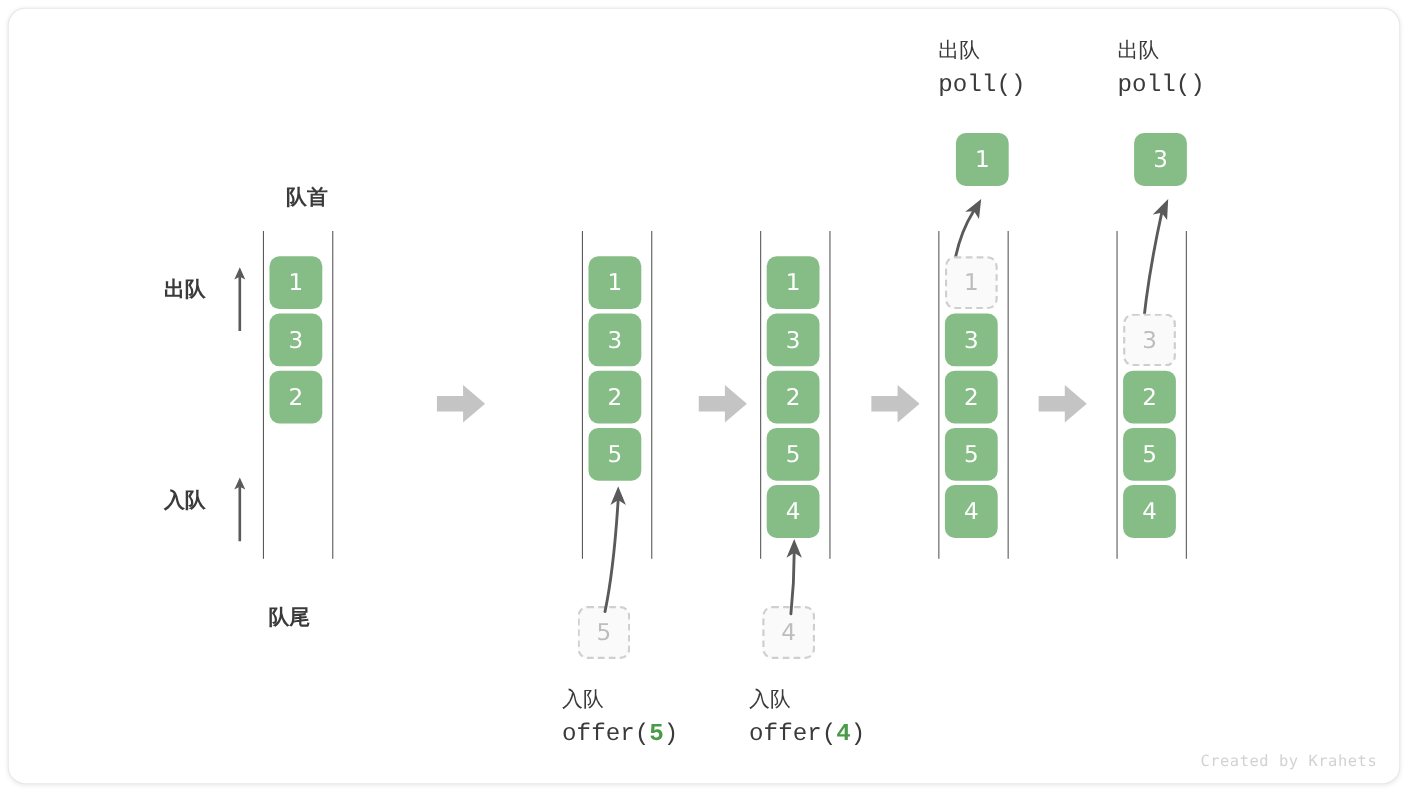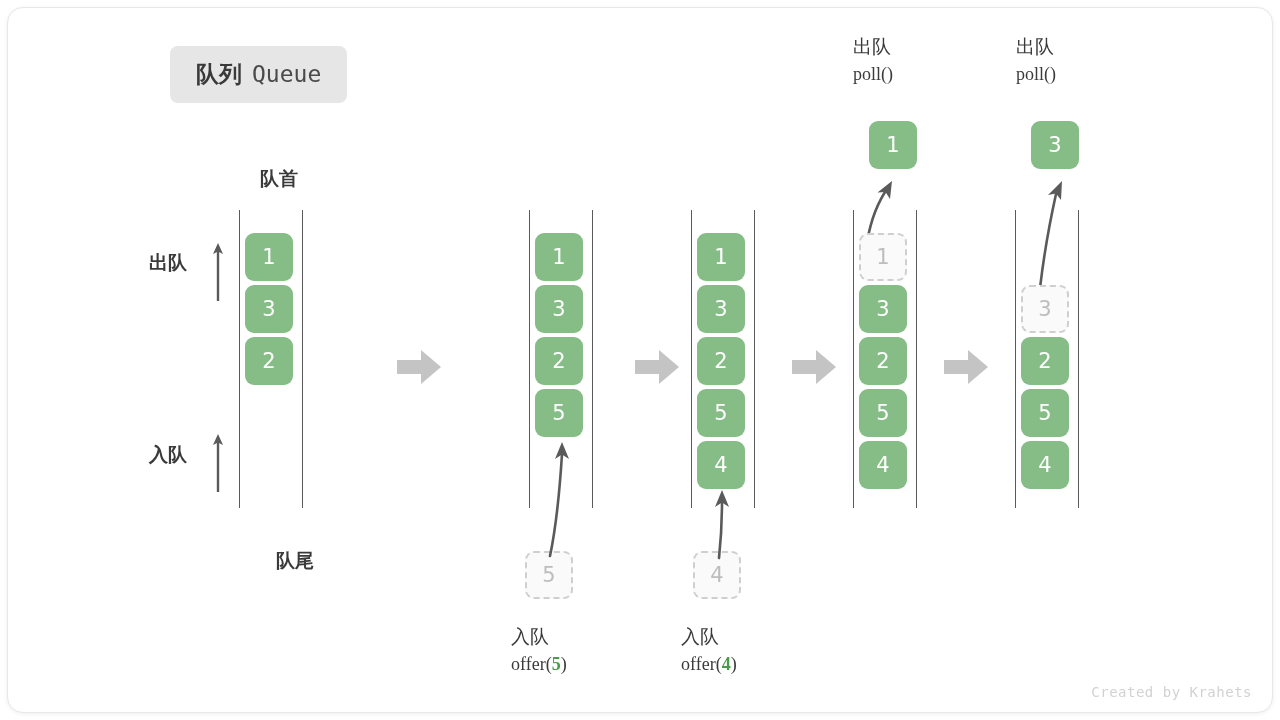--- a/index.html
+++ b/index.html
@@ -79,22 +79,22 @@
     white-space: nowrap;
     line-height: 1.55;
   }
   .op-caption .op-cn {
     display: block;
     font-size: 19px;
     color: #3a3a3a;
   }
   .op-caption .op-fn {
     display: block;
-    font-size: 18px;
-    font-family: Liberation Serif, serif;
+    font-size: 22px;
+    font-family: Liberation Mono, monospace;
     color: #3a3a3a;
   }
   .op-caption .op-arg {
     color: #4a9a4a;
     font-weight: bold;
   }
 
   
   .rail {
     position: absolute;
@@ -158,27 +158,23 @@
     letter-spacing: 0.5px;
     white-space: nowrap;
   }
 </style>
 </head>
 <body>
 
 <div class="card">
   <div class="stage">
 
-    <div class="title-badge">
-      <span class="title-cn">队列</span>
-      <span class="title-en">Queue</span>
-    </div>
 
     <div class="hdr-label" style="left:236px; top:158px;padding-left:16px;">队首</div>
-    <div class="hdr-label" style="left:236px; top:540px;margin-left:32px;">队尾</div>
+    <div class="hdr-label" style="left:236px; top:540px;">队尾</div>
 
     <div class="side-label" style="left:141px; top:242px;">出队</div>
     <svg class="dir-arrow" style="left:203px; top:233px;" viewBox="0 0 14 62">
       <line x1="7" y1="60" x2="7" y2="10" stroke="currentColor" stroke-width="2.4"></line>
       <path d="M7 2 L12 13 L7 10.5 L2 13 Z" fill="currentColor"></path>
     </svg>
 
     <div class="side-label" style="left:141px; top:434px;">入队</div>
     <svg class="dir-arrow" style="left:203px; top:424px;" viewBox="0 0 14 62">
       <line x1="7" y1="60" x2="7" y2="10" stroke="currentColor" stroke-width="2.4"></line>

